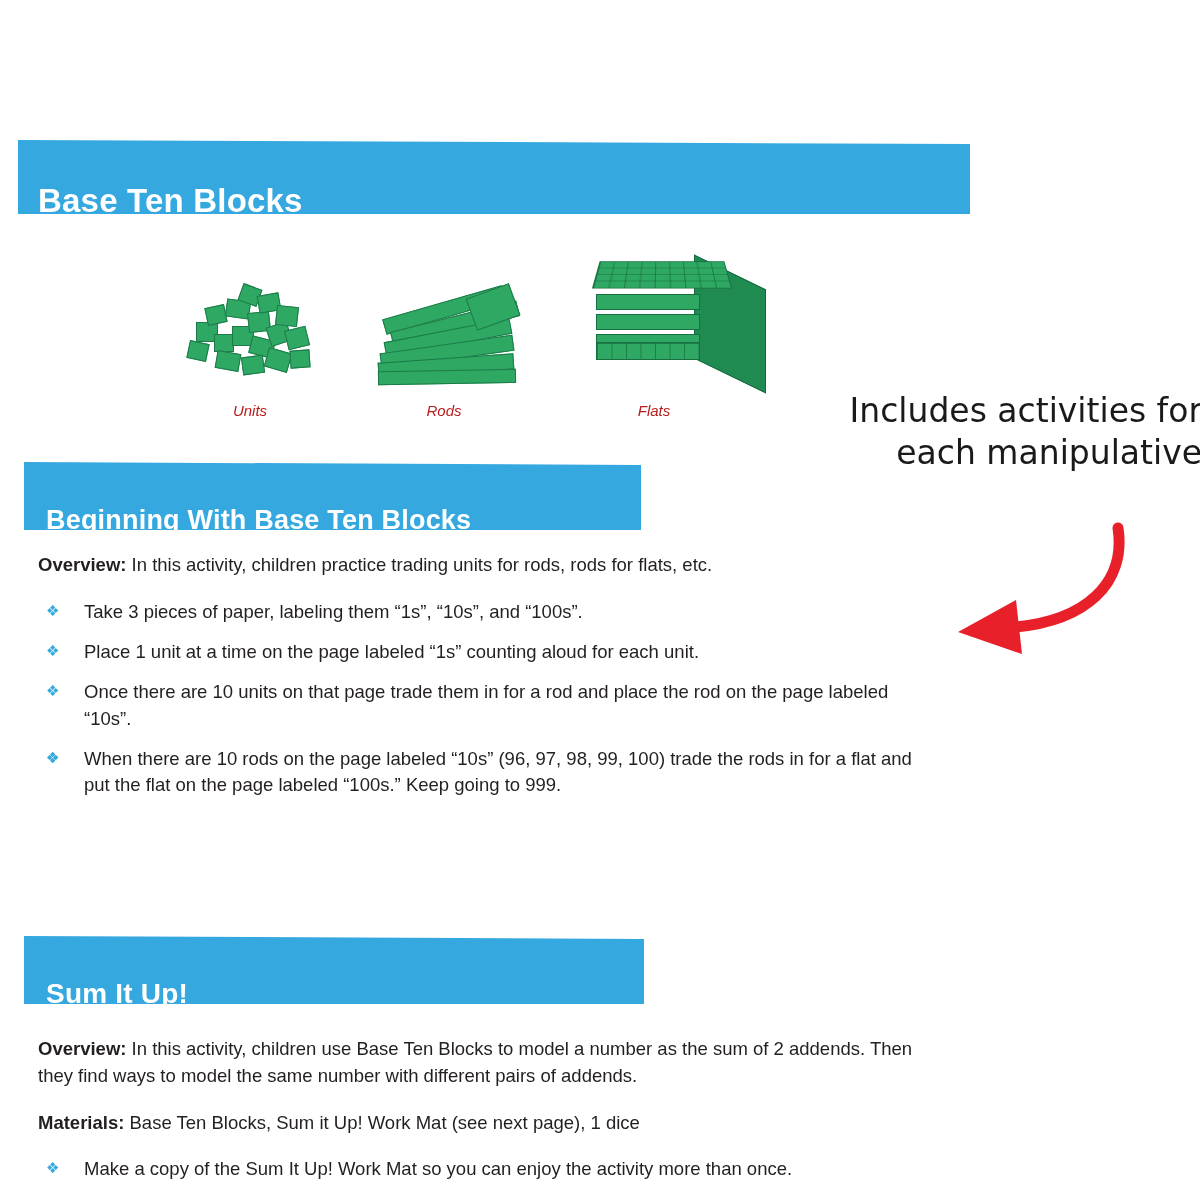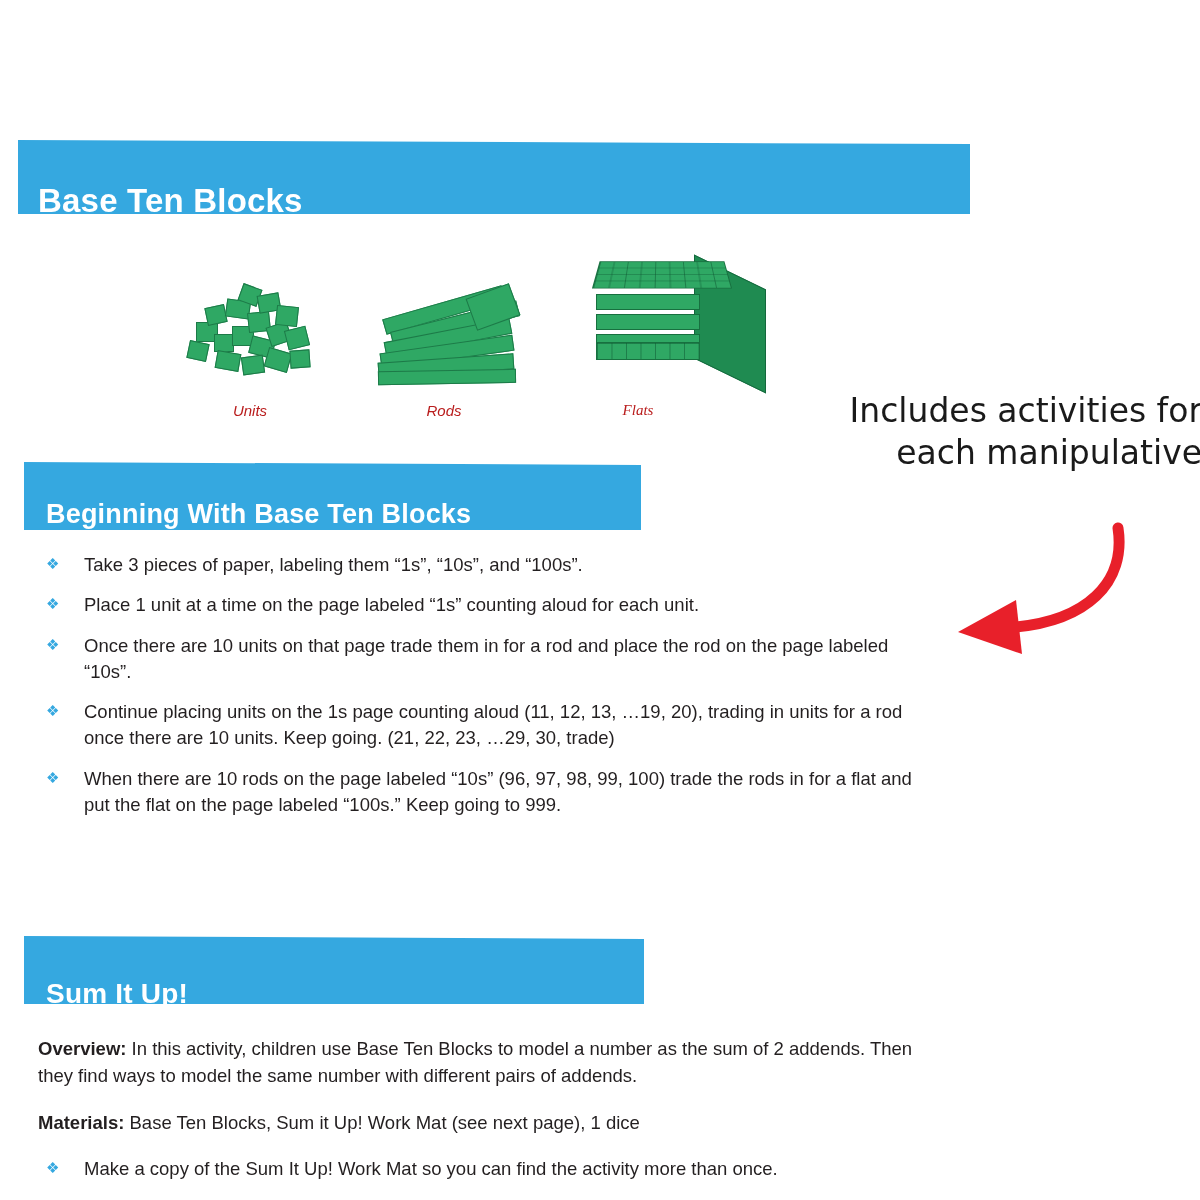--- a/index.html
+++ b/index.html
@@ -36,21 +36,20 @@
     clip-path: polygon(0 0, 100% 4px, 100% 100%, 0 100%);
   }
   #banner-base-ten .banner-title {
     font-size: 33px; margin-left: 20px;
   }
 
   #banner-beginning {
     left: 24px; top: 462px;
     width: 617px; height: 68px;
     clip-path: polygon(0 0, 100% 3px, 100% 100%, 0 100%);
-    align-items: flex-end;
   }
   #banner-beginning .banner-title {
     font-size: 27px; margin-left: 22px;
   }
 
   #banner-sum {
     left: 24px; top: 936px;
     width: 620px; height: 68px;
     clip-path: polygon(0 0, 100% 3px, 100% 100%, 0 100%);
     text-align: right;
@@ -191,56 +190,58 @@
       <div class="flat" style="left:596px; top:104px; width:104px; height:16px;"></div>
       <div class="flat" style="left:596px; top:84px; width:104px; height:16px;"></div>
       <div class="flat" style="left:596px; top:64px; width:104px; height:16px;"></div>
       <div class="flat" style="left:596px; top:22px; width:132px; height:44px; transform: perspective(300px) rotateX(52deg);">
         <div class="flat-grid"></div>
       </div>
       <div class="flat" style="left:596px; top:112px; width:104px; height:18px;">
         <div class="flat-grid" style="background-size:14.5px 18px;"></div>
       </div>
     </div>
-    <div class="block-caption" style="left:576px; top:172px; width:124px;font-family:Liberation Serif, serif;">Flats</div>
+    <div class="block-caption" style="left:592px; top:172px; width:124px;">Flats</div>
   </div>
 
   <div class="callout">
     <div>Includes activities for</div>
     <div>each manipulative</div>
   </div>
 
   <div class="arrow">
     <svg width="200" height="140" viewBox="0 0 200 140">
       <path d="M178 8 C 186 60, 150 104, 62 108" fill="none" stroke="#e8202a" stroke-width="11" stroke-linecap="round"></path>
       <path d="M76 80 L 18 112 L 82 134 Z" fill="#e8202a"></path>
     </svg>
   </div>
 
   <div class="banner" id="banner-beginning">
     <span class="banner-title">Beginning With Base Ten Blocks</span>
   </div>
 
   <div class="body-block" id="body-beginning">
+    <p class="para">
+      <b>Overview:</b><span> In this activity, children practice trading units for rods, rods for flats, etc.</span>
+    </p>
     <ul class="bullets">
       <li>
         <span class="bull">❖</span>
         <span>Take 3 pieces of paper, labeling them “1s”, “10s”, and “100s”.</span>
       </li>
       <li>
         <span class="bull">❖</span>
         <span>Place 1 unit at a time on the page labeled “1s” counting aloud for each unit.</span>
       </li>
       <li>
         <span class="bull">❖</span>
         <span>Once there are 10 units on that page trade them in for a rod and place the rod on the page labeled “10s”.</span>
       </li>
       <li>
         <span class="bull">❖</span>
-        <span>Continue placing units on the 1s page counting aloud (11, 12, 13, …19, 20), trading in units for a rod once there are 10 units. Keep going. (21, 22, 23, …29, 30, trade)</span>
       </li>
       <li>
         <span class="bull">❖</span>
         <span>When there are 10 rods on the page labeled “10s” (96, 97, 98, 99, 100) trade the rods in for a flat and put the flat on the page labeled “100s.” Keep going to 999.</span>
       </li>
     </ul>
   </div>
 
   <div class="banner" id="banner-sum">
     <span class="banner-title">Sum It Up!</span>
@@ -249,18 +250,18 @@
   <div class="body-block" id="body-sum">
     <p class="para">
       <b>Overview:</b><span> In this activity, children use Base Ten Blocks to model a number as the sum of 2 addends. Then they find ways to model the same number with different pairs of addends.</span>
     </p>
     <p class="para">
       <b>Materials:</b><span> Base Ten Blocks, Sum it Up! Work Mat (see next page), 1 dice</span>
     </p>
     <ul class="bullets">
       <li>
         <span class="bull">❖</span>
-        <span>Make a copy of the Sum It Up! Work Mat so you can find the activity more than once.</span>
+        <span>Make a copy of the Sum It Up! Work Mat so you can enjoy the activity more than once.</span>
       </li>
     </ul>
   </div>
 
 </div>
 
 </body></html>

